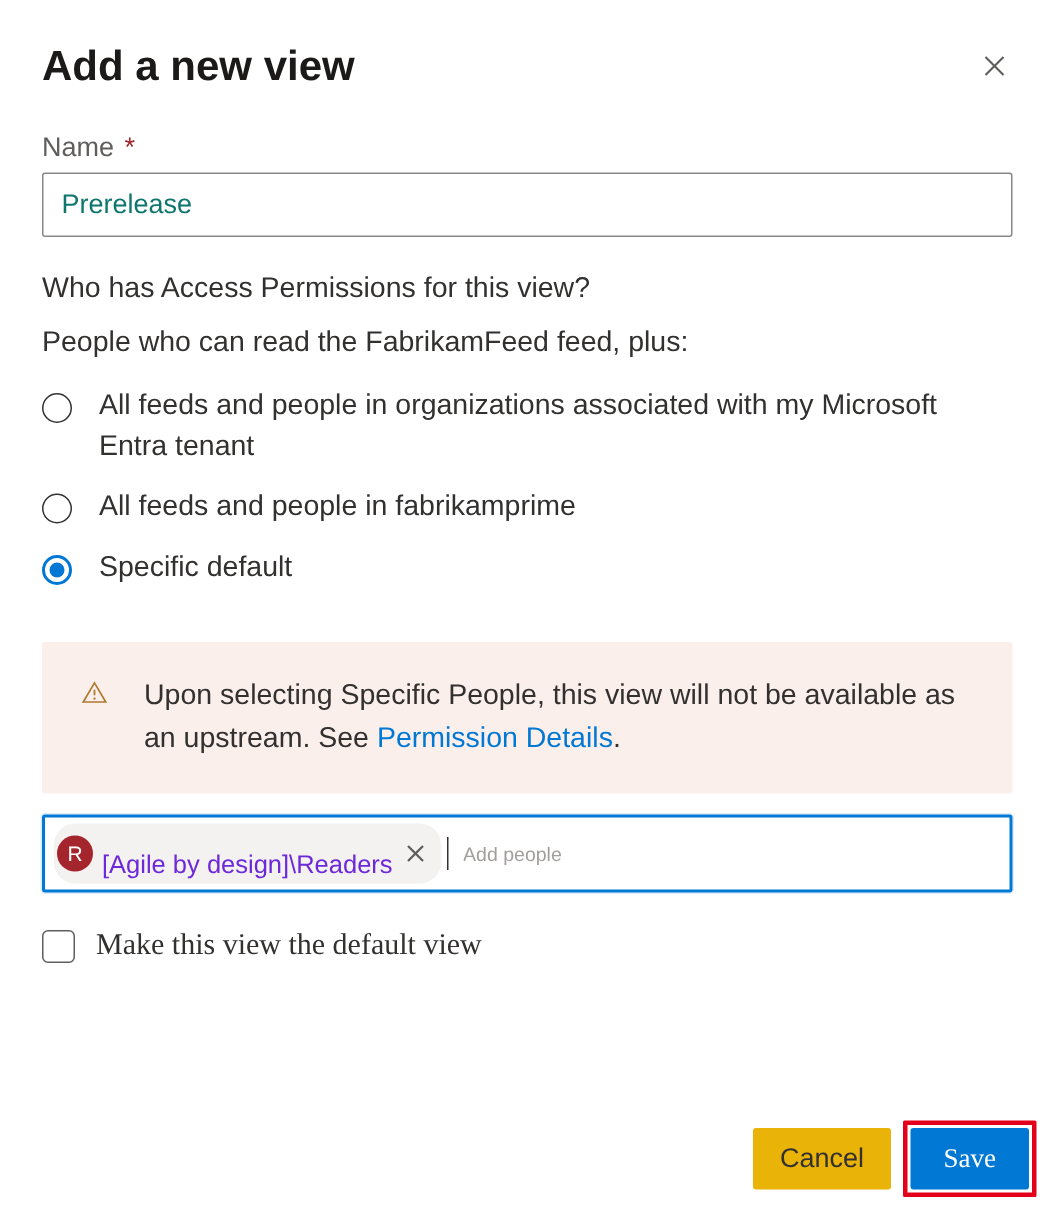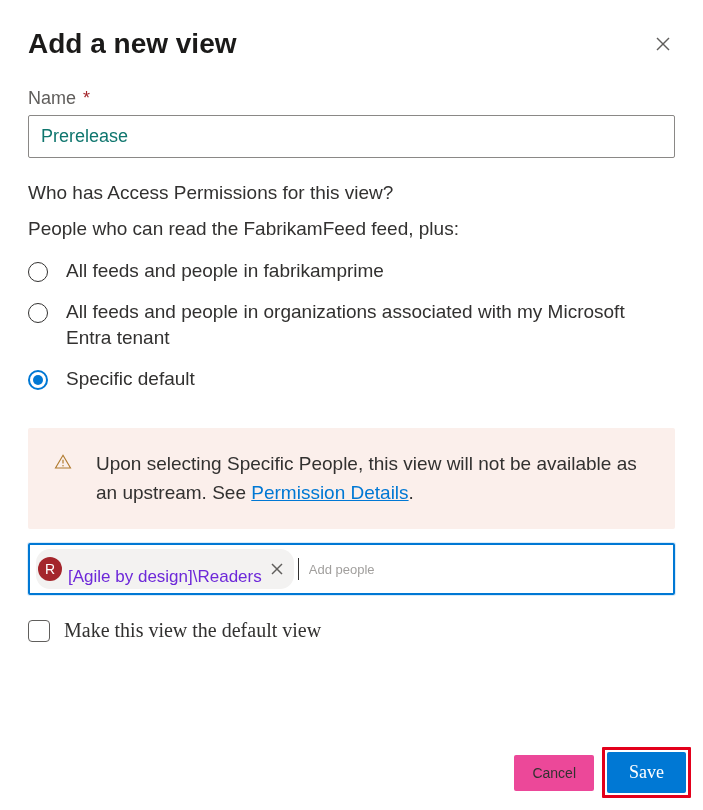--- a/index.html
+++ b/index.html
@@ -129,21 +129,20 @@
       width: 18px;
       height: 18px;
     }
     .warning-text {
       font-size: 19px;
       color: #323130;
       line-height: 1.5;
     }
     .warning-link {
       color: #0078d4;
-      text-decoration: underline;
       cursor: pointer;
     }
     .people-picker {
       border: 2px solid #0078d4;
       border-radius: 2px;
       padding: 4px 6px;
       display: flex;
       align-items: center;
       gap: 6px;
       margin-bottom: 24px;
@@ -228,24 +227,24 @@
     }
     .footer {
       position: absolute;
       bottom: 12px;
       right: 12px;
       display: flex;
       gap: 8px;
       align-items: center;
     }
     .btn-cancel {
-      background: #ec4899;
+      background: #eab308;
       border: none;
       padding: 10px 18px;
-      font-size: 14px;
+      font-size: 18px;
       color: #323130;
       font-family: inherit;
       cursor: pointer;
       border-radius: 2px;
     }
     .save-hl {
       border: 3px solid #e3001b;
       padding: 2px;
       border-radius: 1px;
     }
@@ -280,25 +279,25 @@
   <span class="required-star">*</span>
 </label>
 <input class="name-input" type="text" value="Prerelease" style="">
 
 <div class="section-label">Who has Access Permissions for this view?</div>
 <div class="section-sub">People who can read the FabrikamFeed feed, plus:</div>
 
 <div class="radios">
   <div class="radio-row">
     <span class="radio-circle"></span>
-    <span class="radio-text">All feeds and people in fabrikamprime</span>
+    <span class="radio-text">All feeds and people in organizations associated with my Microsoft Entra tenant</span>
   </div>
   <div class="radio-row">
     <span class="radio-circle"></span>
-    <span class="radio-text">All feeds and people in organizations associated with my Microsoft Entra tenant</span>
+    <span class="radio-text">All feeds and people in fabrikamprime</span>
   </div>
   <div class="radio-row">
     <span class="radio-circle selected"></span>
     <span class="radio-text">Specific default</span>
   </div>
 </div>
 
 <div class="warning-box">
   <span class="warning-icon">
     <svg viewBox="0 0 24 24">

